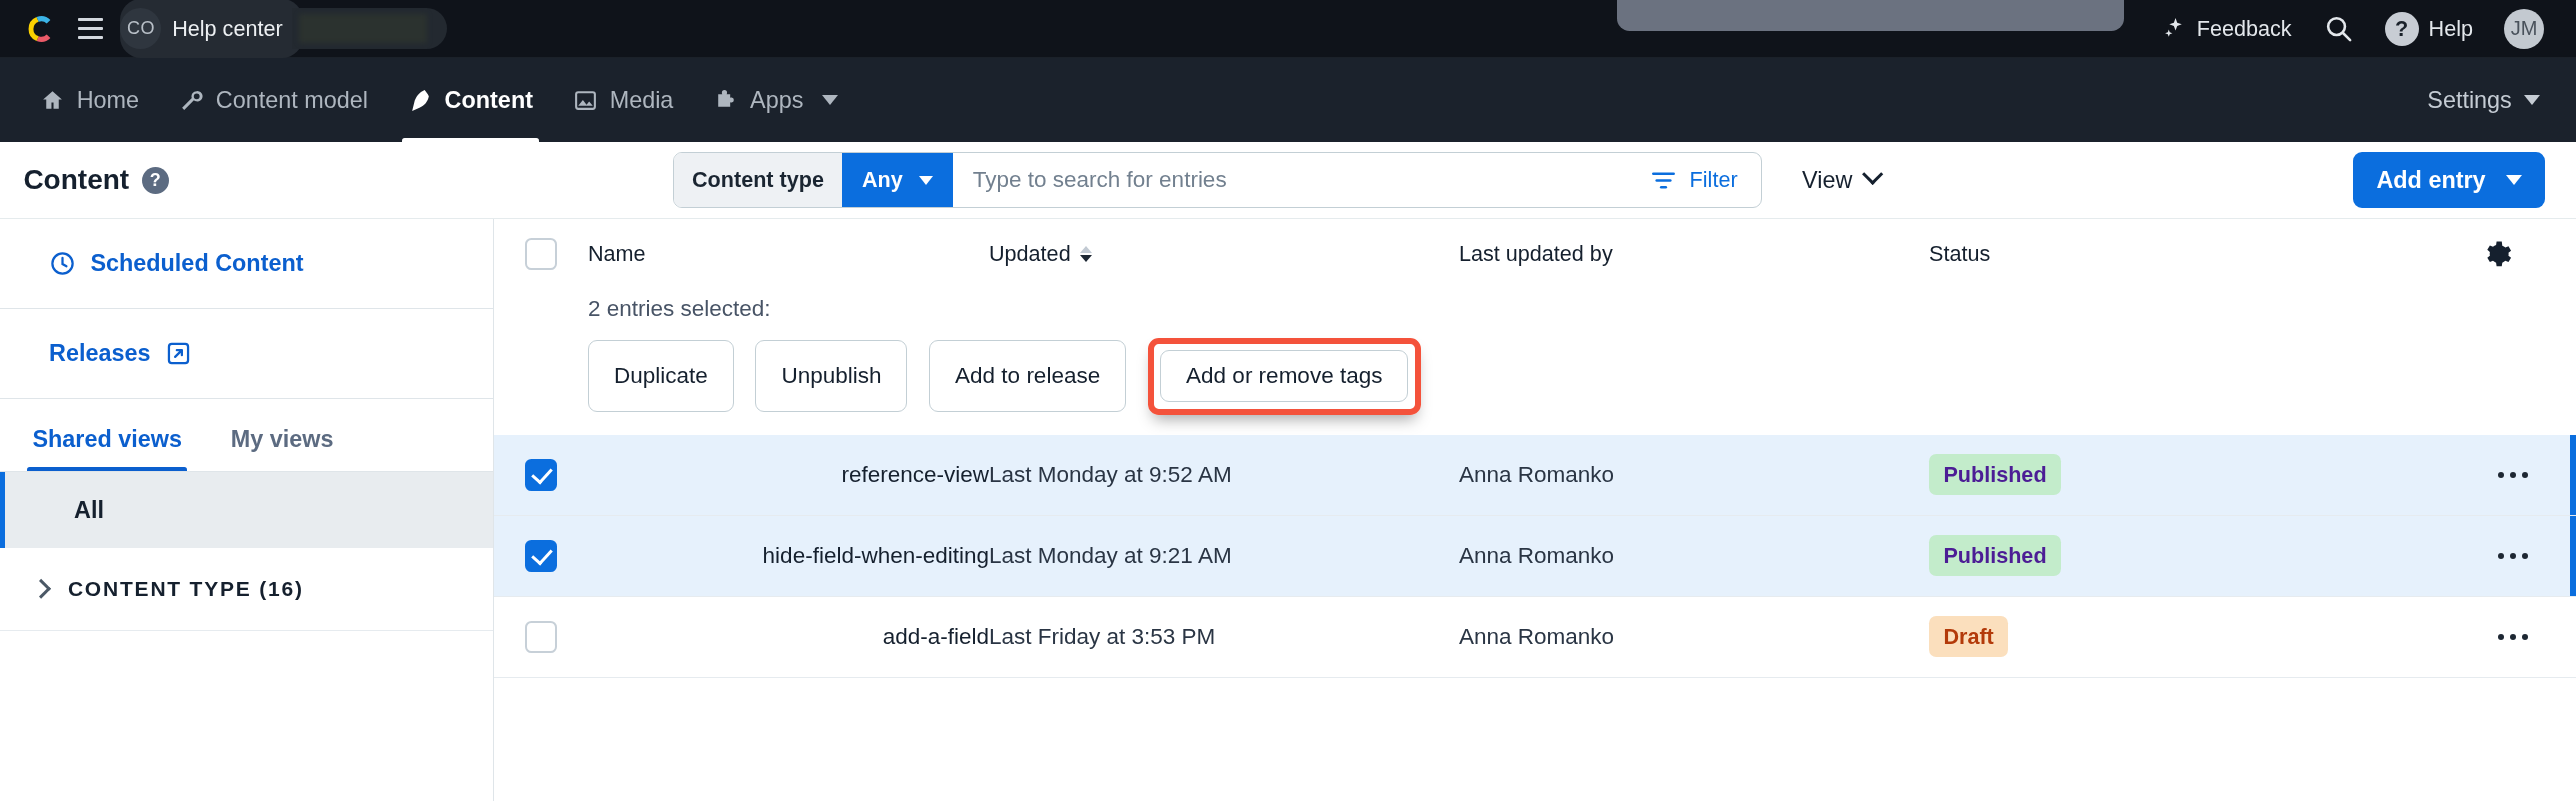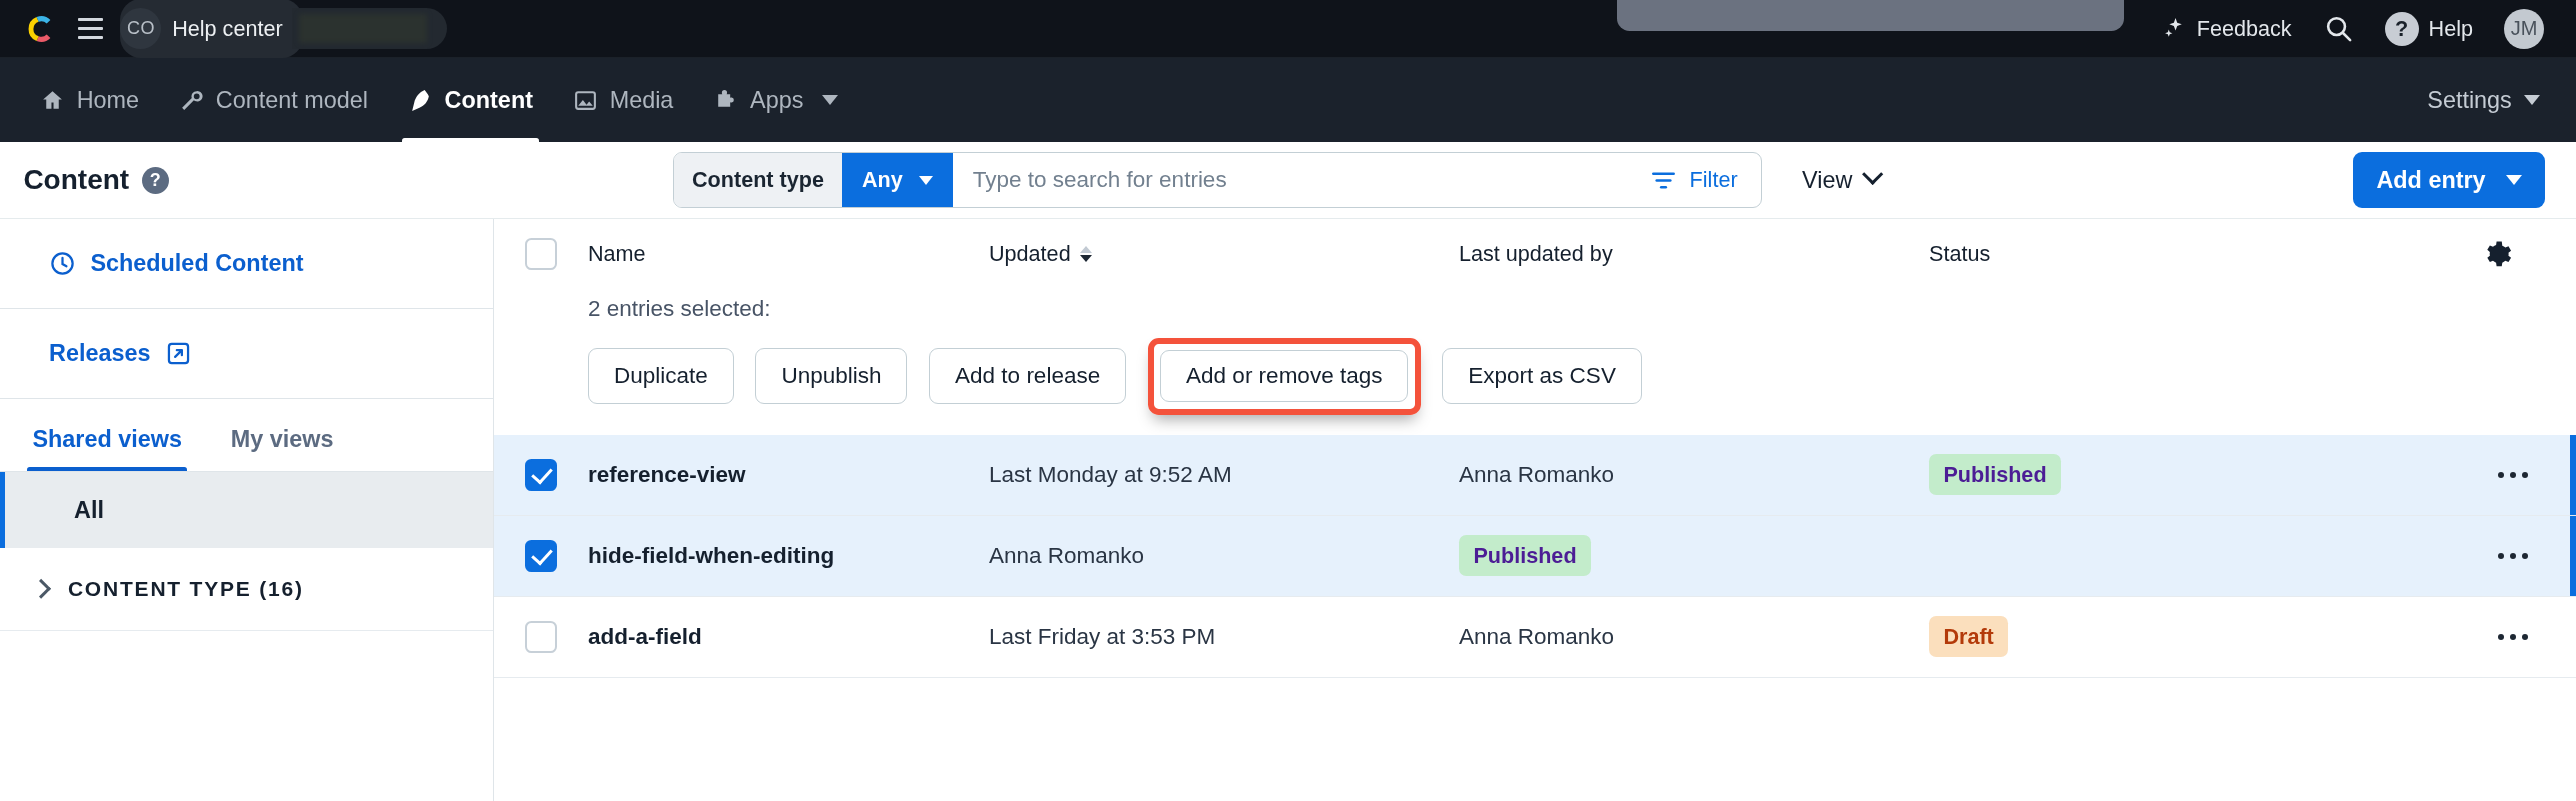--- a/index.html
+++ b/index.html
@@ -282,21 +282,21 @@
     content: ""; position: absolute;
     left: 9px; top: 3.6px; width: 9px; height: 16px;
     border-right: 3.6px solid #fff; border-bottom: 3.6px solid #fff;
     transform: rotate(42deg);
   }
 
   .bulk-bar { padding: 7.2px 0 0 94px; }
   .bulk-count { font-size: 22.5px; color: #485466; margin-bottom: 16px; }
   .bulk-btns { display: flex; gap: 21.6px; align-items: center; }
   .bulk-btn {
-    height: 56px; border: 0.9px solid #c3cfd5; border-radius: 9px;
+    height: 72px; border: 0.9px solid #c3cfd5; border-radius: 9px;
     background: #fff; color: #15202e; font-size: 22.5px;
     padding: 0 25px; cursor: pointer; white-space: nowrap;
     font-family: "Liberation Sans", sans-serif;
   }
   .highlight-ring {
     position: relative;
     border: 6.3px solid #f4523b; border-radius: 10.8px;
     padding: 6.3px; display: inline-flex;
     box-shadow: 0 9px 14.4px -5.4px rgba(0,0,0,.35);
   }
@@ -307,21 +307,21 @@
     display: flex; align-items: center;
     height: 81px; position: relative;
     border-bottom: 0.9px solid #e6ebef;
     font-size: 22.5px; color: #15202e;
   }
   .row.selected { background: #e6f1fc; }
   .row.selected::after {
     content: ""; position: absolute; right: 0; top: 0; bottom: 0;
     width: 6.3px; background: #0b6ede;
   }
-  .row .col-name { font-weight: bold; }
+  .row .col-name { font-weight: normal; text-align: right; }
   .row .col-upd, .row .col-by { color: #2a3544; }
 
   .badge {
     display: inline-flex; align-items: center;
     height: 41px; padding: 0 14.4px; border-radius: 7.2px;
     font-size: 21.6px; font-weight: bold;
   }
   .badge-published { background: #c3eccb; color: #4c1d95; }
   .badge-draft     { background: #fbdfbd; color: #b33a0a; }
   .badge-changed   { background: #c6e3fb; color: #0b5fce; }
@@ -520,21 +520,20 @@
 
     <div class="bulk-bar">
       <div class="bulk-count">2 entries selected:</div>
       <div class="bulk-btns">
         <button class="bulk-btn">Duplicate</button>
         <button class="bulk-btn">Unpublish</button>
         <button class="bulk-btn">Add to release</button>
         <span class="highlight-ring">
           <button class="bulk-btn">Add or remove tags</button>
         </span>
-        <button class="bulk-btn">Export as CSV</button>
       </div>
     </div>
 
     <div class="rows">
 
       <div class="row selected">
         <div class="col-check">
           <span class="checkbox checked"></span>
         </div>
         <div class="col-name">reference-view</div>
@@ -550,20 +549,21 @@
               <i></i>
             </span>
         </div>
       </div>
 
       <div class="row selected">
         <div class="col-check">
           <span class="checkbox checked"></span>
         </div>
         <div class="col-name">hide-field-when-editing</div>
+        <div class="col-upd">Last Monday at 9:21 AM</div>
         <div class="col-by">Anna Romanko</div>
         <div class="col-stat">
           <span class="badge badge-published">Published</span>
         </div>
         <div class="col-act">
           <span class="dots">
               <i></i>
               <i></i>
               <i></i>
             </span>

